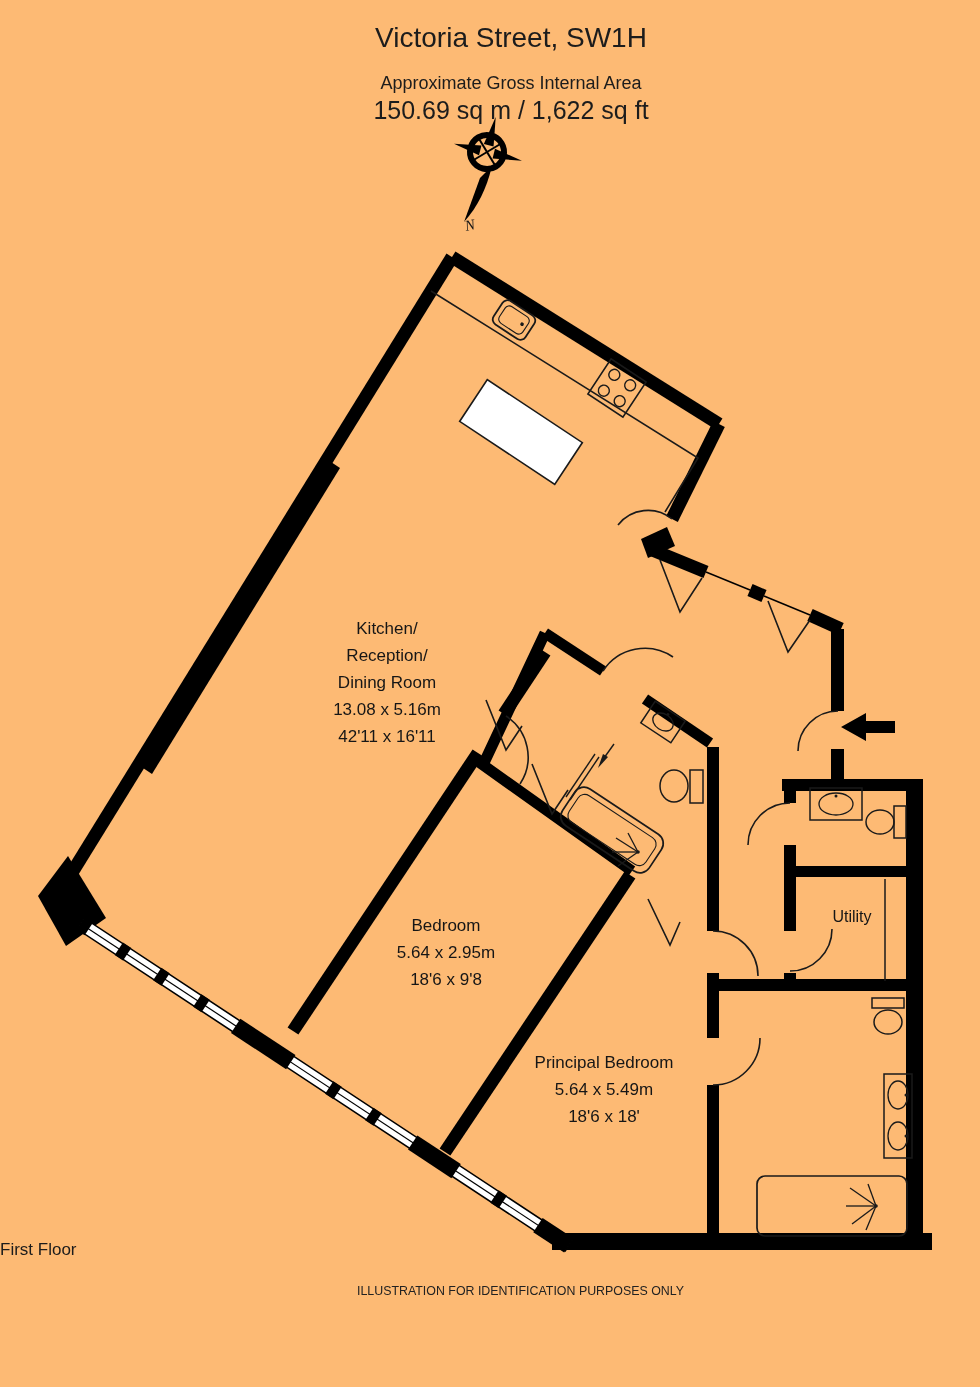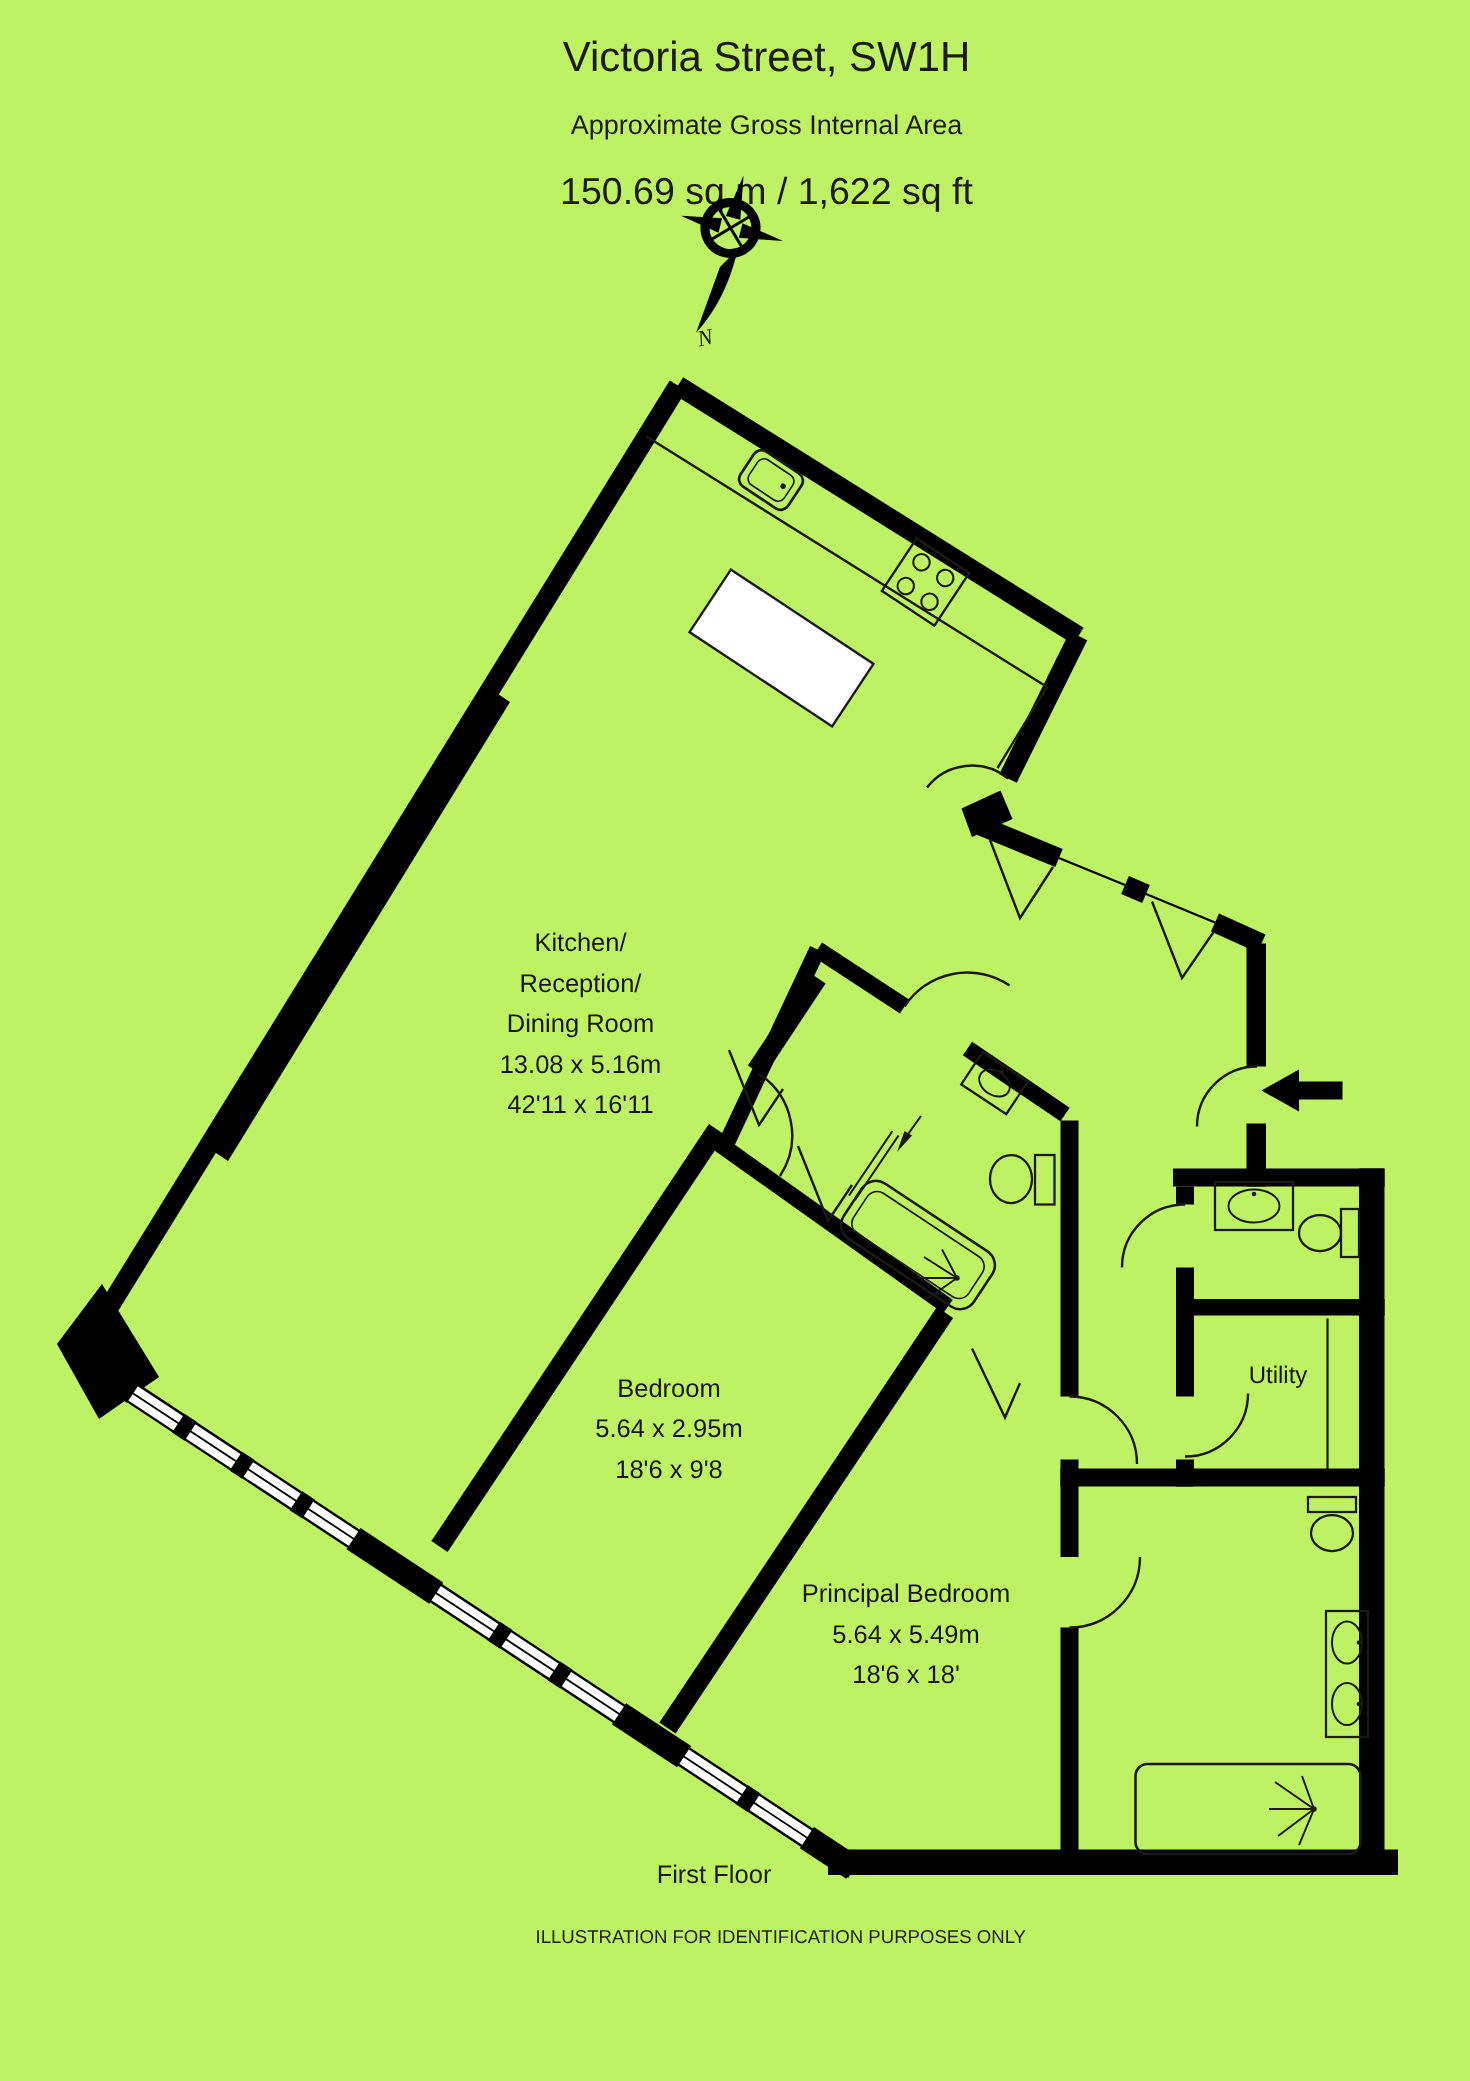--- a/index.html
+++ b/index.html
@@ -1,22 +1,22 @@
 <!DOCTYPE html>
 <html><head>
 <meta charset="utf-8">
 <style>
   html,body{margin:0;padding:0;background:#ffffff;}
-  #page{position:relative;width:980px;height:1387px;background:#bef264;overflow:hidden;
+  #page{position:relative;width:980px;height:1387px;background:#fdba74;overflow:hidden;
         font-family:"Liberation Sans", sans-serif;color:#1c1c1c;}
   .hdr{position:absolute;top:22px;left:0;right:0;text-align:center;padding-left:42px;}
   .hdr .title{font-size:28px;line-height:32px;}
   .hdr .subtitle{font-size:18px;line-height:22px;margin-top:18px;}
-  .hdr .area{font-size:25px;line-height:28px;margin-top:20px;}
-  .floorlabel{position:absolute;top:1240px;left:0;right:0;text-align:center;
+  .hdr .area{font-size:25px;line-height:28px;margin-top:2px;}
+  .floorlabel{position:absolute;top:1240px;left:0;right:0;text-align:left;
               padding-right:28px;font-size:17px;}
   .footer{position:absolute;top:1283px;left:0;right:0;text-align:center;
           padding-left:61px;font-size:12.4px;line-height:16px;color:#222;}
   svg text{font-family:"Liberation Sans", sans-serif;fill:#161616;}
   .roomlab{font-size:17px;text-anchor:middle;}
   .utlab{font-size:16px;text-anchor:middle;}
   .nlab{font-size:15px;font-style:italic;font-family:"Liberation Serif", serif;text-anchor:middle;}
 </style>
 </head>
 <body>

